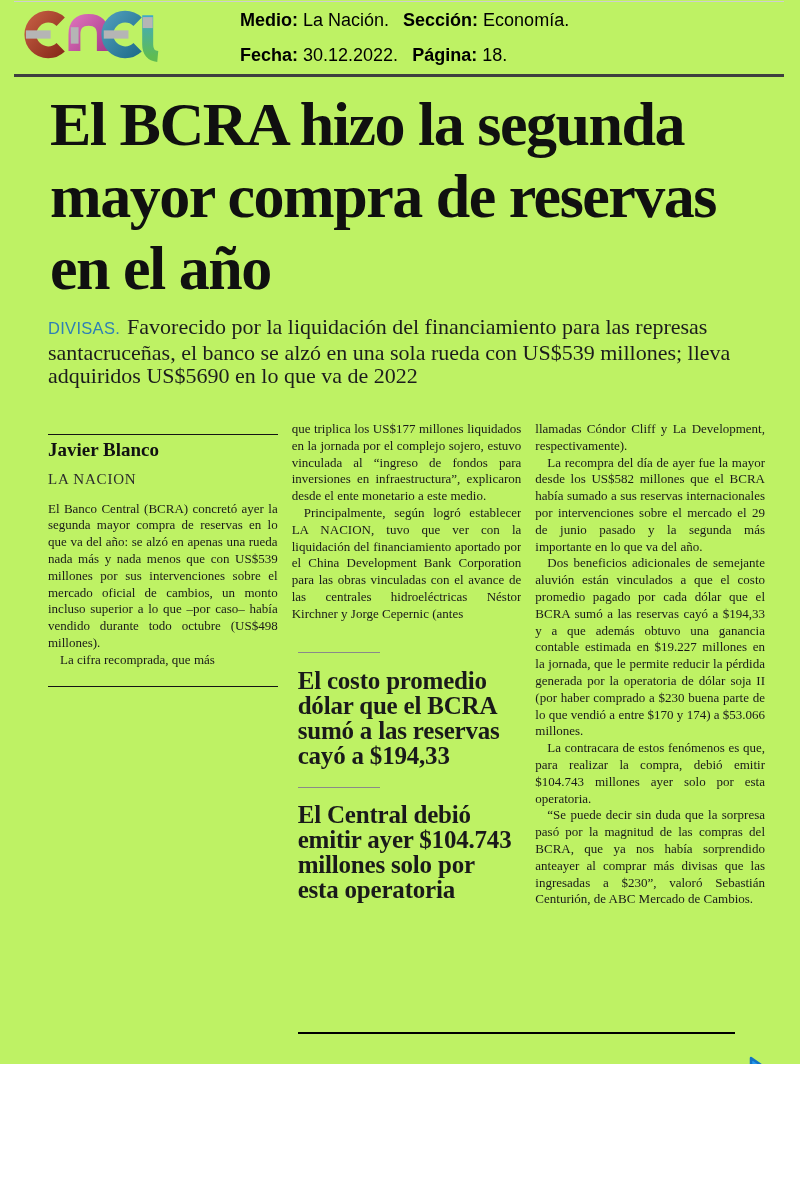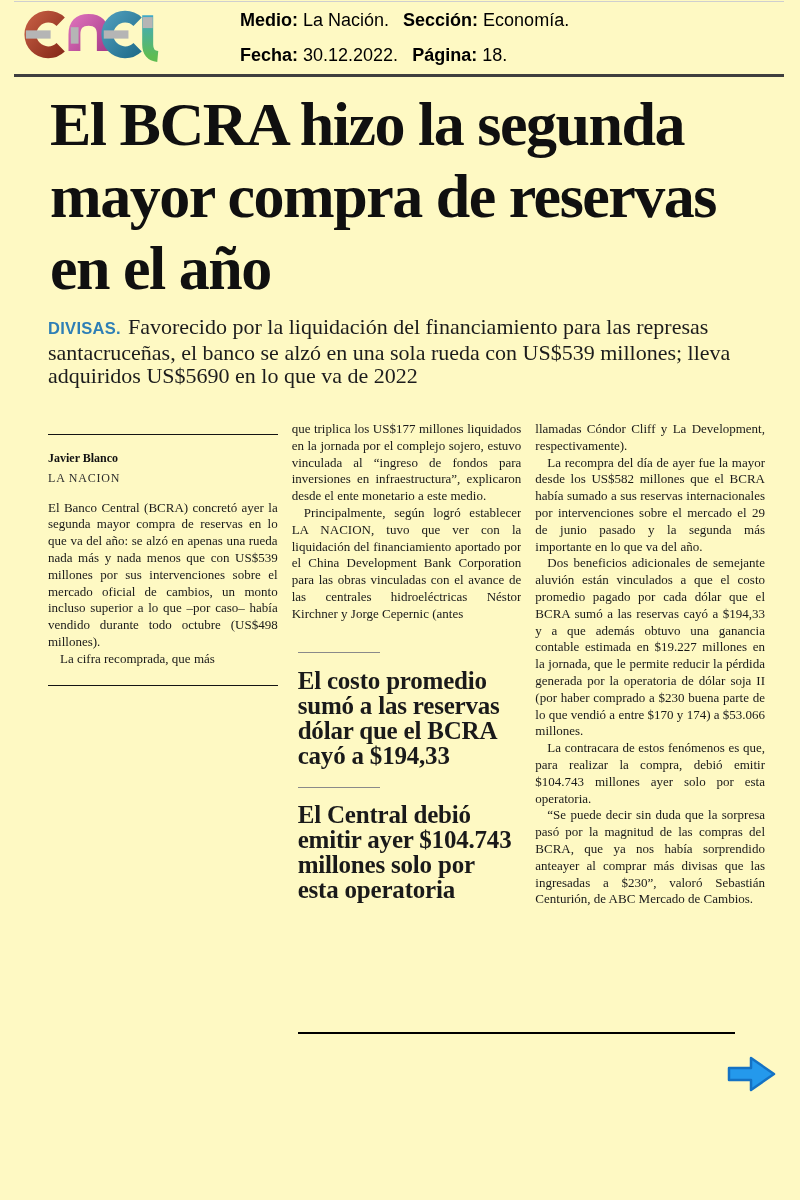--- a/index.html
+++ b/index.html
@@ -1,38 +1,38 @@
 <!DOCTYPE html>
 <html lang="es"><head>
 <meta charset="utf-8">
 <style>
   html,body{margin:0;padding:0;background:#ffffff;}
-  .page{position:relative;width:800px;height:1200px;background:#fef9c3;overflow:hidden;
+  .page{position:relative;width:800px;height:1064px;background:#bef264;overflow:hidden;
         font-family:"Liberation Serif","DejaVu Serif",serif;color:#1b1b1b;}
   .top-hairline{position:absolute;left:14px;top:1px;width:770px;height:1px;background:#cfcfcf;}
   .logo{position:absolute;left:14px;top:6px;}
   .header-text{position:absolute;left:240px;top:9px;font-family:"Liberation Sans","DejaVu Sans",sans-serif;
                font-size:18px;color:#000;}
   .meta-row{margin-bottom:13px;line-height:22px;}
   .meta-label{font-weight:bold;margin-right:5px;}
   .meta-value{margin-right:14px;}
   .header-rule{position:absolute;left:14px;top:74px;width:770px;height:3px;background:#3f3f3f;}
   .headline{position:absolute;left:46px;top:84px;width:720px;margin:4px;
             font-size:62px;line-height:72px;font-weight:bold;color:#101010;letter-spacing:-1.5px;}
   .standfirst{position:absolute;left:48px;top:315px;width:718px;margin:0;
               font-size:22px;line-height:23.5px;color:#1c1c1c;}
-  .kicker{font-family:"Liberation Sans","DejaVu Sans",sans-serif;font-weight:bold;
+  .kicker{font-family:"Liberation Sans","DejaVu Sans",sans-serif;font-weight:normal;
           font-size:16.5px;letter-spacing:0.3px;margin-right:7px;}
   .columns{position:absolute;left:48px;top:421px;width:717px;height:616px;
            display:grid;grid-template-columns:repeat(3,1fr);column-gap:14px;
            font-size:13px;line-height:16.8px;color:#191919;}
   .col{overflow:hidden;}
   .byline-rule{border-top:1.5px solid #141414;width:100%;margin-top:13px;}
-  .byline-name{font-weight:bold;font-size:12px;margin-top:15px;color:#111;}
-  .byline-org{font-size:12px;letter-spacing:0.8px;margin-top:3px;color:#2c2c2c;}
+  .byline-name{font-weight:bold;font-size:19px;margin-top:7px;color:#111;}
+  .byline-org{font-size:15px;letter-spacing:0.8px;margin-top:12px;color:#2c2c2c;}
   .col-paras{margin-top:0;}
   .col-1 .col-paras{margin-top:13px;}
   .col-paras p{margin:0;text-align:justify;hyphens:auto;-webkit-hyphens:auto;}
   .col-paras p.indent{text-indent:12px;}
   .end-rule{border-top:1.5px solid #141414;width:100%;margin-top:17px;}
   .quote-block{margin-top:29px;padding-left:6px;}
   .q-rule{width:82px;border-top:1px solid #8a8a8a;margin-bottom:15px;}
   .q-rule.q2{margin-top:19px;margin-bottom:14px;}
   .pull-quote{font-size:25px;line-height:25px;font-weight:bold;color:#1a1a1a;letter-spacing:-0.2px;}
   .bottom-rule{position:absolute;left:298px;top:1032px;width:437px;height:2px;background:#000;}
@@ -106,22 +106,22 @@
 
     <div class="col col-2">
       <div class="col-paras">
           <p>que triplica los US$177 millones liquidados en la jornada por el complejo sojero, estuvo vinculada al “ingreso de fondos para inversiones en infraestructura”, explicaron desde el ente monetario a este medio.</p>
           <p class="indent">Principalmente, según logró establecer LA NACION, tuvo que ver con la liquidación del financiamiento aportado por el China Development Bank Corporation para las obras vinculadas con el avance de las centrales hidroeléctricas Néstor Kirchner y Jorge Cepernic (antes</p>
         </div>
       <div class="quote-block">
         <div class="q-rule"></div>
         <div class="pull-quote">
             <div>El costo promedio</div>
+            <div>dólar que el BCRA</div>
             <div>sumó a las reservas</div>
-            <div>dólar que el BCRA</div>
             <div>cayó a $194,33</div>
           </div>
         <div class="q-rule q2"></div>
         <div class="pull-quote">
             <div>El Central debió</div>
             <div>emitir ayer $104.743</div>
             <div>millones solo por</div>
             <div>esta operatoria</div>
           </div>
       </div>

